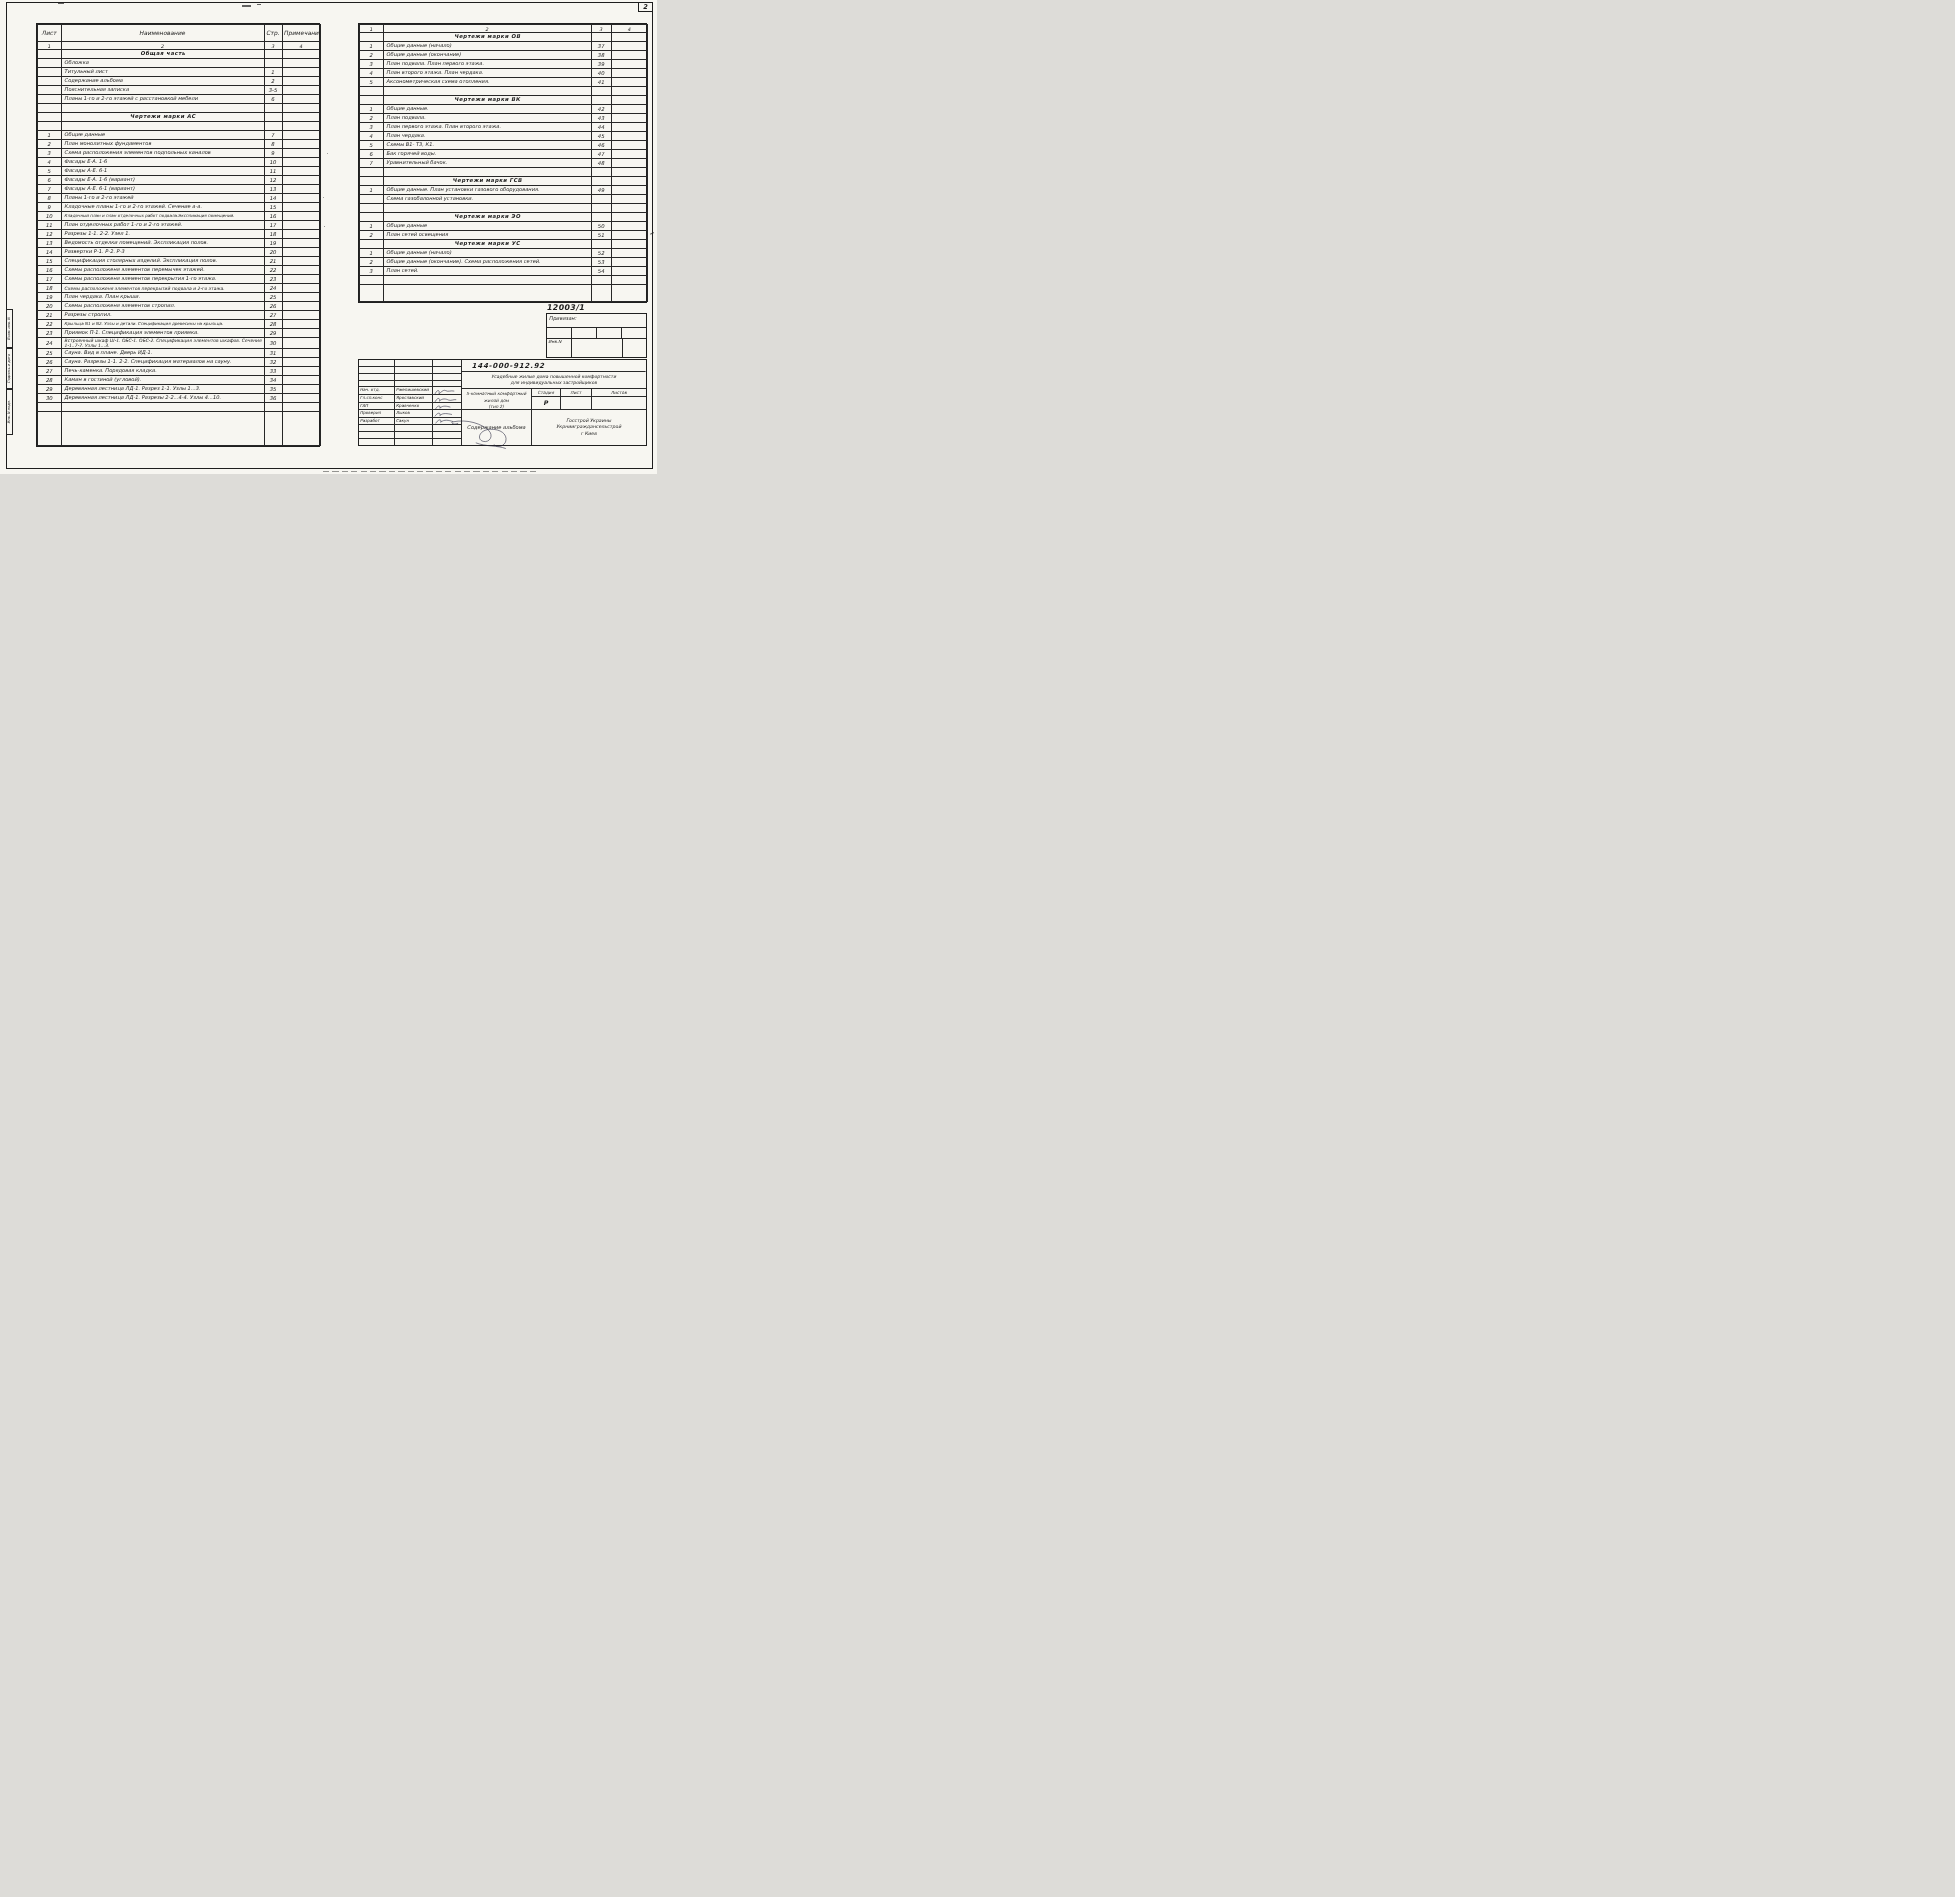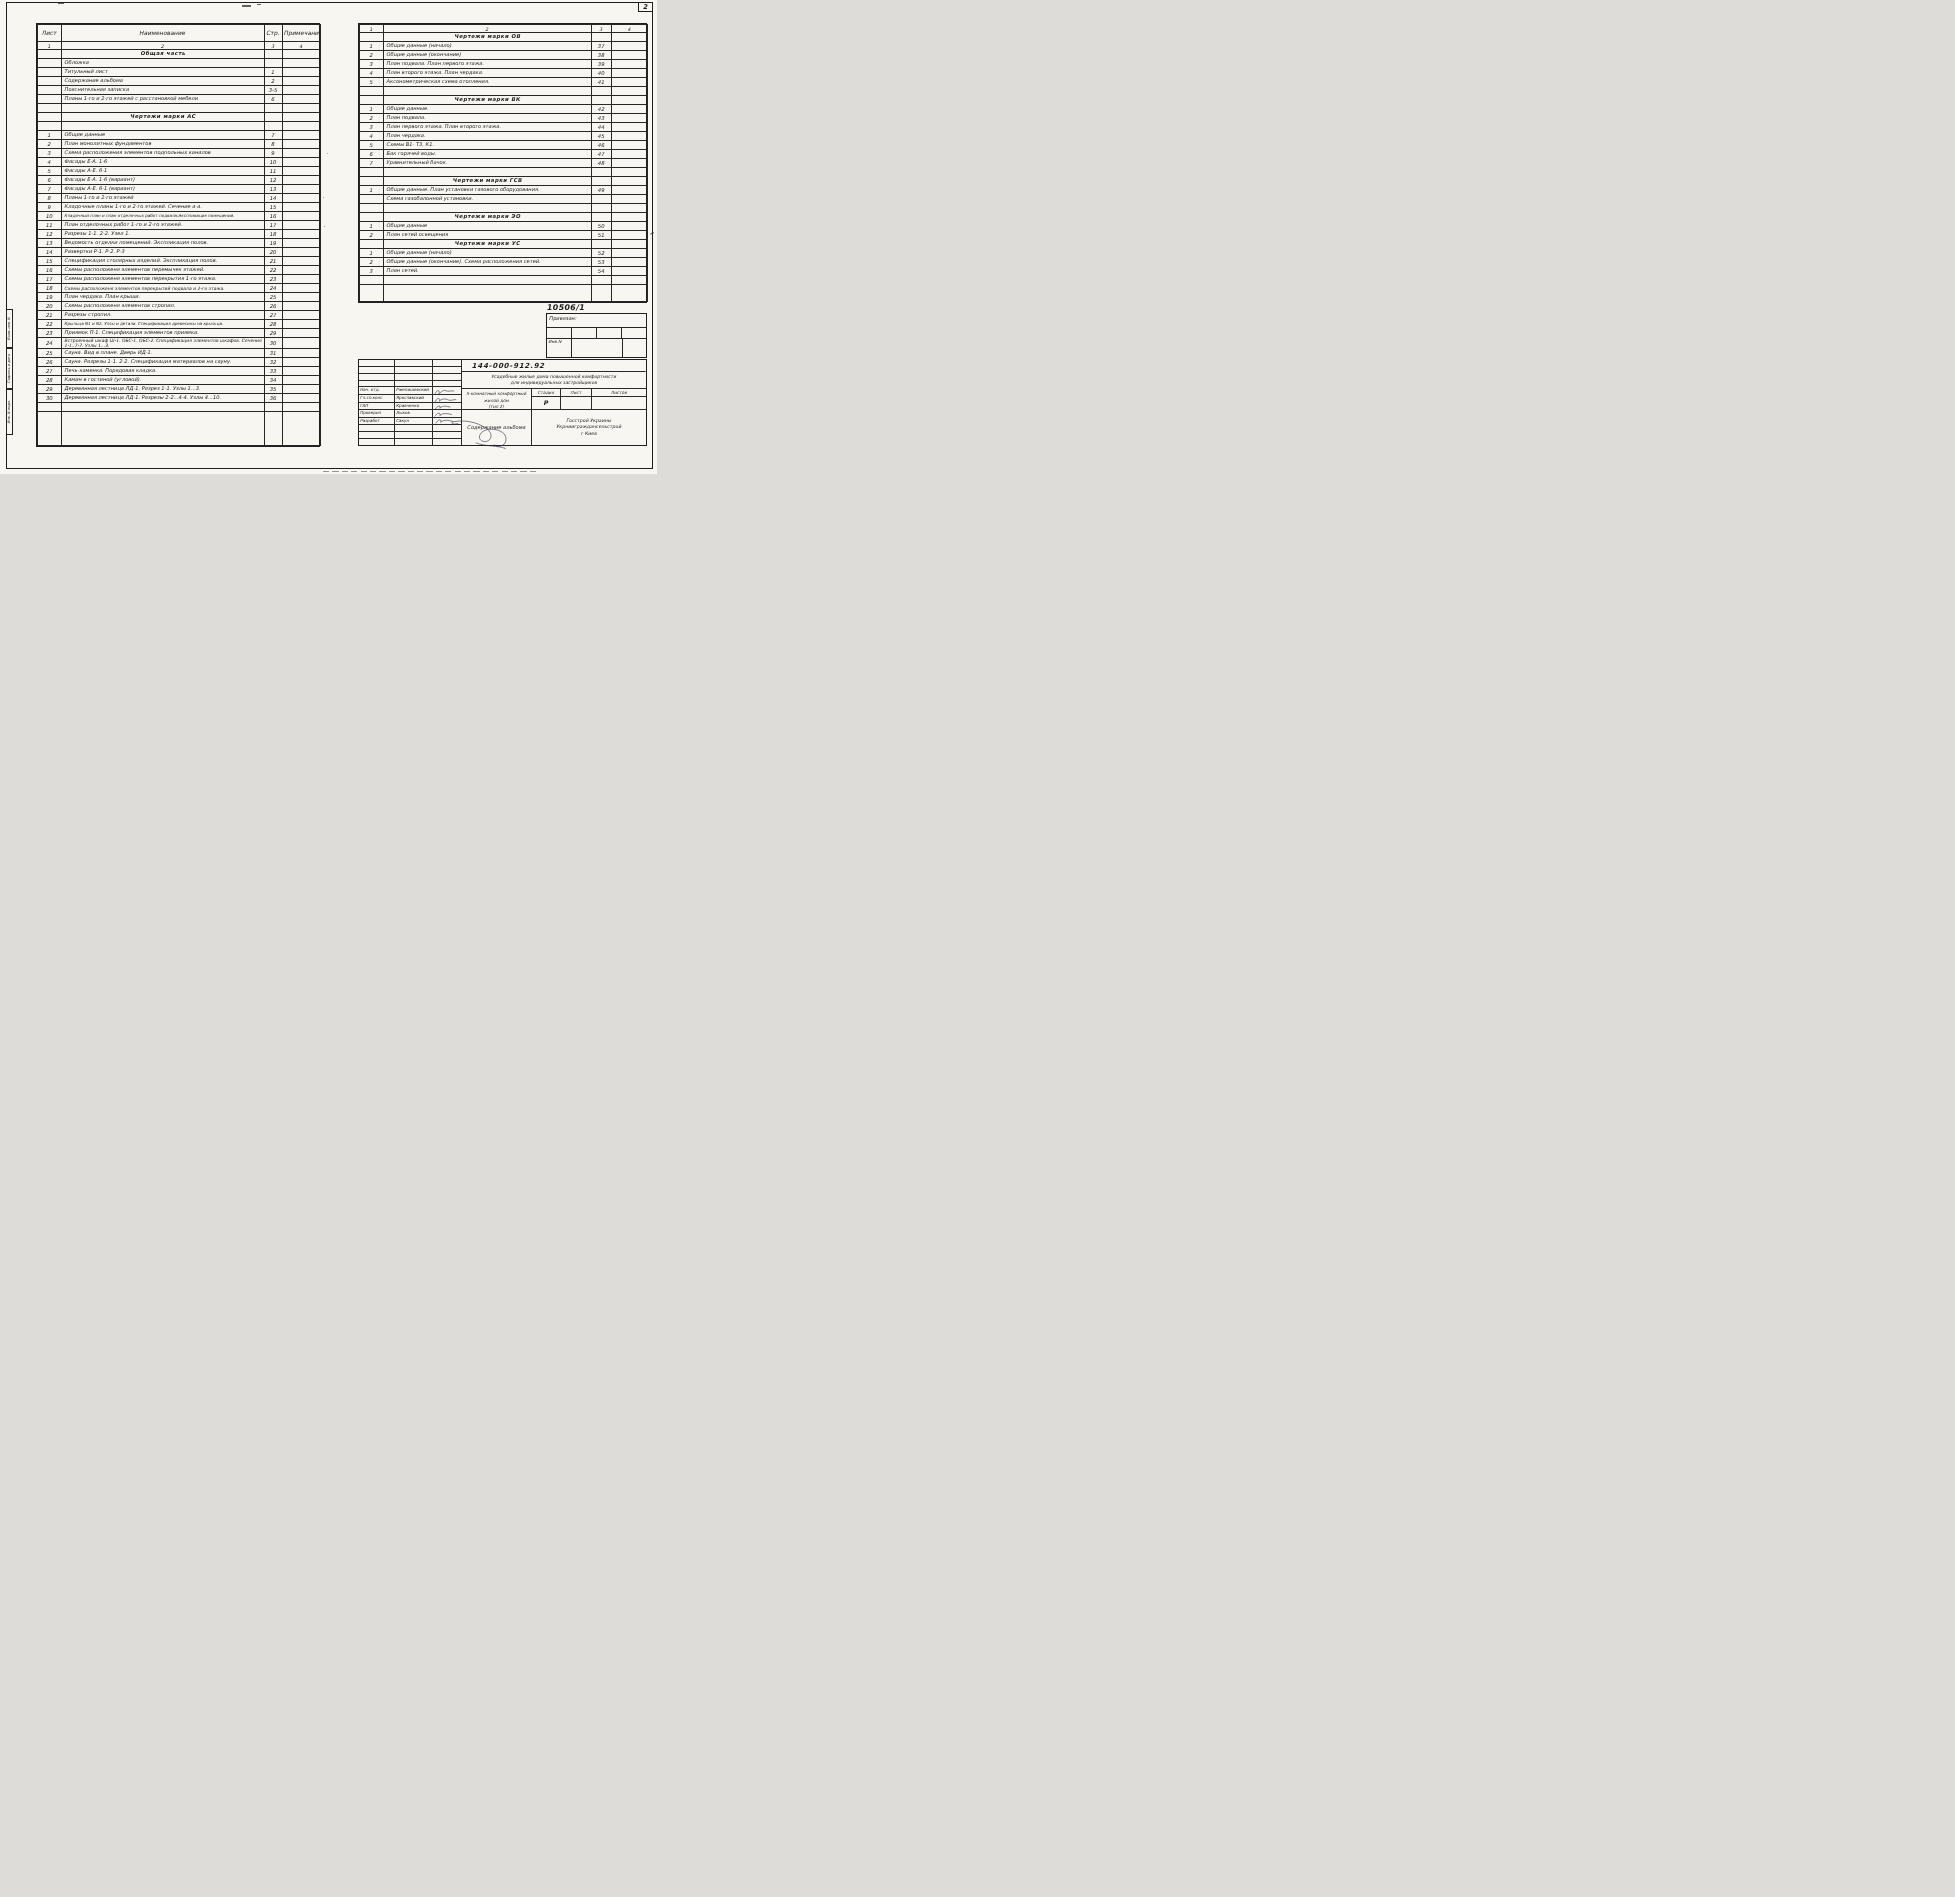--- a/index.html
+++ b/index.html
@@ -561,21 +561,21 @@
           <tr class="filler">
             <td class="c-sheet"></td>
             <td class="c-name"></td>
             <td class="c-page"></td>
             <td class="c-note"></td>
           </tr>
         </tbody>
     </table>
   </div>
 
-  <div class="refnum">10506/1</div>
+  <div class="refnum">12003/1</div>
 
   <div class="bindbox">
     <div class="b-r1">Привязан:</div>
     <div class="b-r2">
       <div class="b-cell"></div>
       <div class="b-cell"></div>
       <div class="b-cell"></div>
       <div class="b-cell"></div>
     </div>
     <div class="b-r3">

